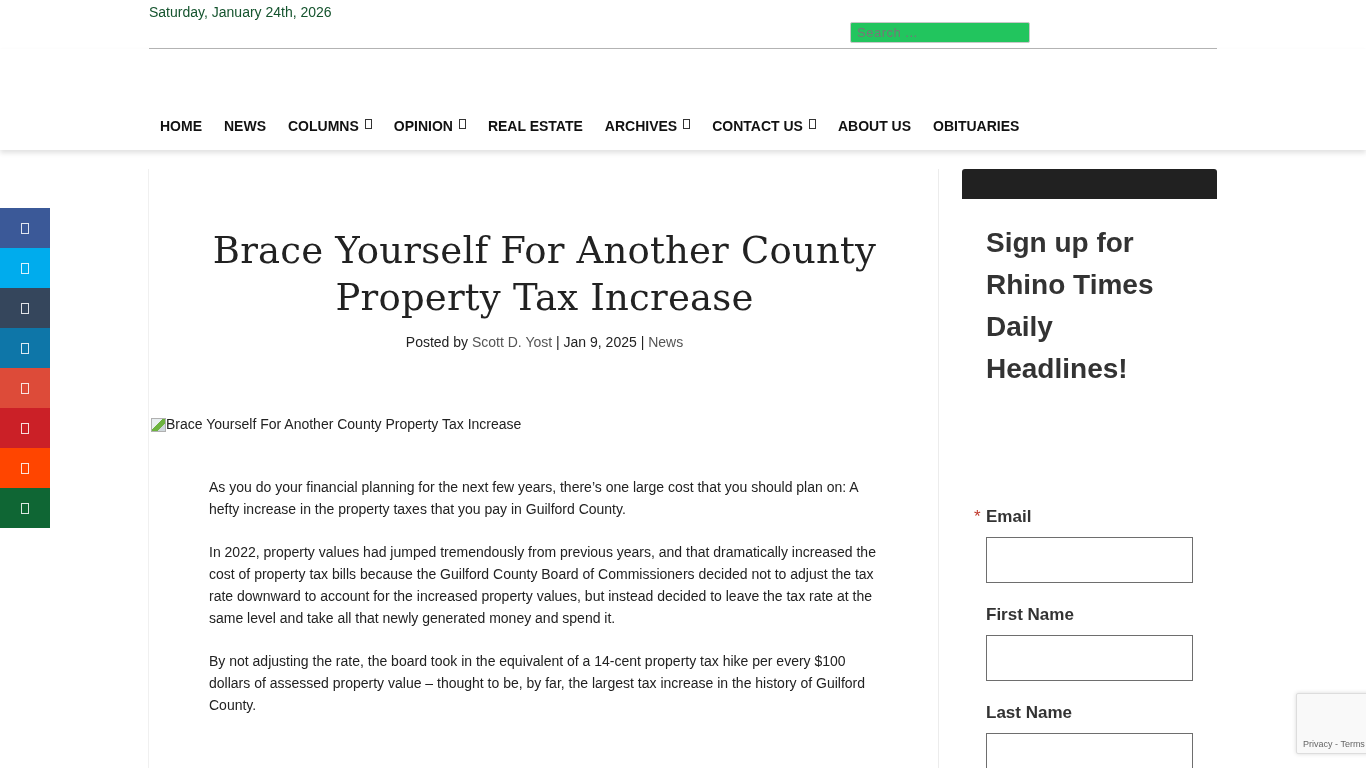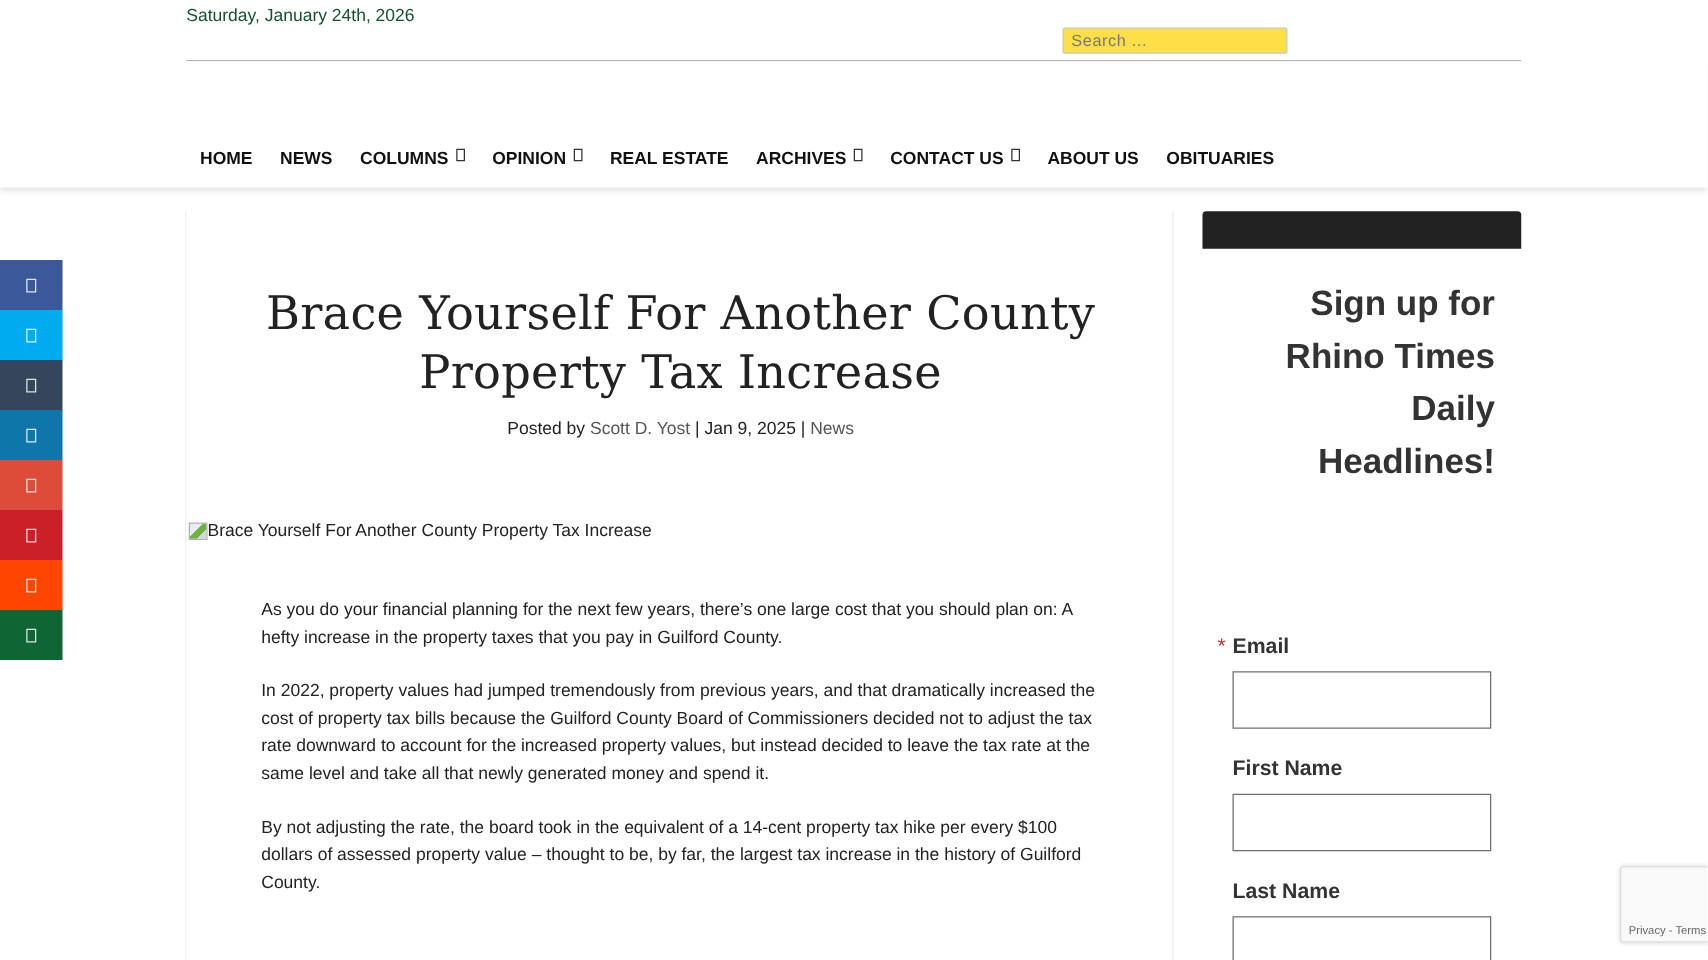--- a/index.html
+++ b/index.html
@@ -2,21 +2,21 @@
 <html><head>
   <meta charset="utf-8">
   <style>
     * { box-sizing: border-box; margin: 0; padding: 0; }
     html, body { width: 1366px; height: 768px; overflow: hidden; background: #ffffff; }
     body { font-family: "Liberation Sans", sans-serif; color: #222; position: relative; }
 
     
     .topbar { position: absolute; left: 149px; top: 0; width: 1068px; height: 49px; border-bottom: 1px solid #b5b5b5; }
     .date { position: absolute; left: 0; top: 4px; font-size: 14px; color: #14532d; }
-    .search { position: absolute; left: 701px; top: 22px; width: 180px; height: 21px; border: 1px solid #c8c8c8; border-radius: 2px; padding: 0 6px; font-size: 13px; font-family: "Liberation Sans", sans-serif; color: #555; letter-spacing: 0.5px; background: #fde047; outline: none; }
+    .search { position: absolute; left: 701px; top: 22px; width: 180px; height: 21px; border: 1px solid #c8c8c8; border-radius: 2px; padding: 0 6px; font-size: 13px; font-family: "Liberation Sans", sans-serif; color: #555; letter-spacing: 0.5px; background: #22c55e; outline: none; }
     .search::placeholder { color: #777; }
 
     
     .nav-wrap { position: absolute; left: 0; top: 49px; width: 1366px; height: 101px; background: #fff; box-shadow: 0 3px 5px rgba(0,0,0,0.12); z-index: 2; padding-left: 48px; }
     .nav { position: absolute; left: 149px; top: 66px; display: flex; align-items: center; }
     .nav-item { display: flex; align-items: center; font-size: 14px; font-weight: bold; color: #111; padding: 0 11px; text-transform: uppercase; cursor: pointer; height: 22px; }
     .nav-item .caret { display: inline-block; width: 7px; height: 10px; border: 1px solid #333; margin-left: 6px; margin-top: -4px; }
 
     
     .social { position: absolute; left: 0; top: 208px; width: 50px; z-index: 3; }
@@ -30,21 +30,21 @@
     .meta a { color: #555; text-decoration: none; }
     .feature-img { position: absolute; left: 1px; top: 247px; font-size: 14px; color: #222; display: flex; align-items: center; }
     .broken-icon { width: 16px; height: 16px; display: inline-block; margin-right: 0; position: relative; }
     .broken-icon::before { content: ""; position: absolute; left: 1px; top: 2px; width: 13px; height: 12px; background: linear-gradient(135deg, #e8eef0 40%, #6db33f 41%, #6db33f 70%, #cfd8dc 71%); border: 1px solid #b0b0b0; }
     .body { position: absolute; left: 60px; top: 307px; width: 670px; font-size: 14px; line-height: 22px; color: #222; }
     .body p { margin-bottom: 21px; }
 
     
     .sidebar-bar { position: absolute; left: 962px; top: 169px; width: 255px; height: 30px; background: #212121; border-radius: 3px 3px 0 0; }
     .signup { position: absolute; left: 986px; top: 222px; width: 210px; }
-    .signup h2 { font-size: 28px; line-height: 42px; font-weight: bold; color: #333; text-align: right; }
+    .signup h2 { font-size: 28px; line-height: 42px; font-weight: bold; color: #333; }
     .signup .desc { margin-top: 20px; font-size: 17px; line-height: 24px; color: #333; }
     .field-label { font-size: 17px; font-weight: bold; color: #333; position: relative; }
     .req { position: absolute; left: -12px; top: 0; color: #c0392b; font-weight: normal; }
     .field-input { display: block; width: 207px; height: 46px; border: 1px solid #6e6e6e; background: #fff; margin-top: 11px; outline: none; }
     .lbl-email { position: absolute; left: 986px; top: 507px; }
     .in-email { position: absolute; left: 986px; top: 526px; }
     .lbl-first { position: absolute; left: 986px; top: 605px; }
     .in-first { position: absolute; left: 986px; top: 624px; }
     .lbl-last { position: absolute; left: 986px; top: 703px; }
     .in-last { position: absolute; left: 986px; top: 722px; }

